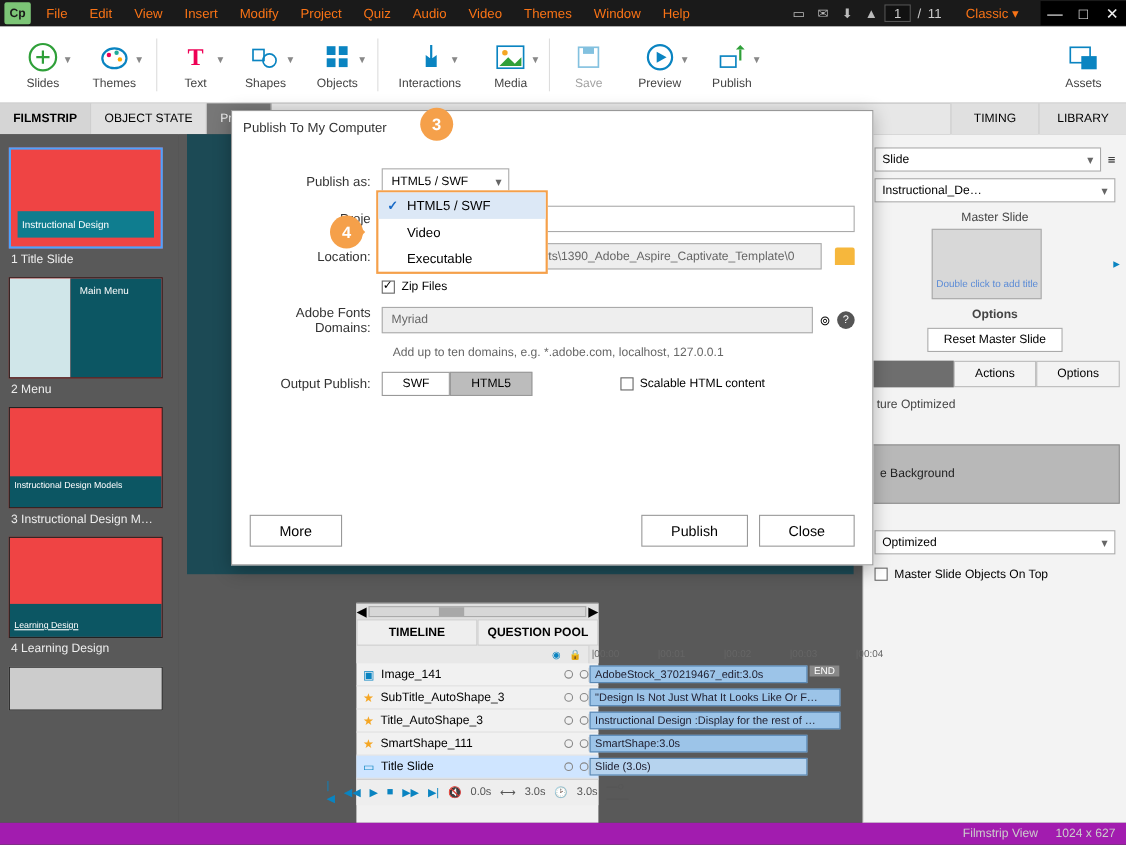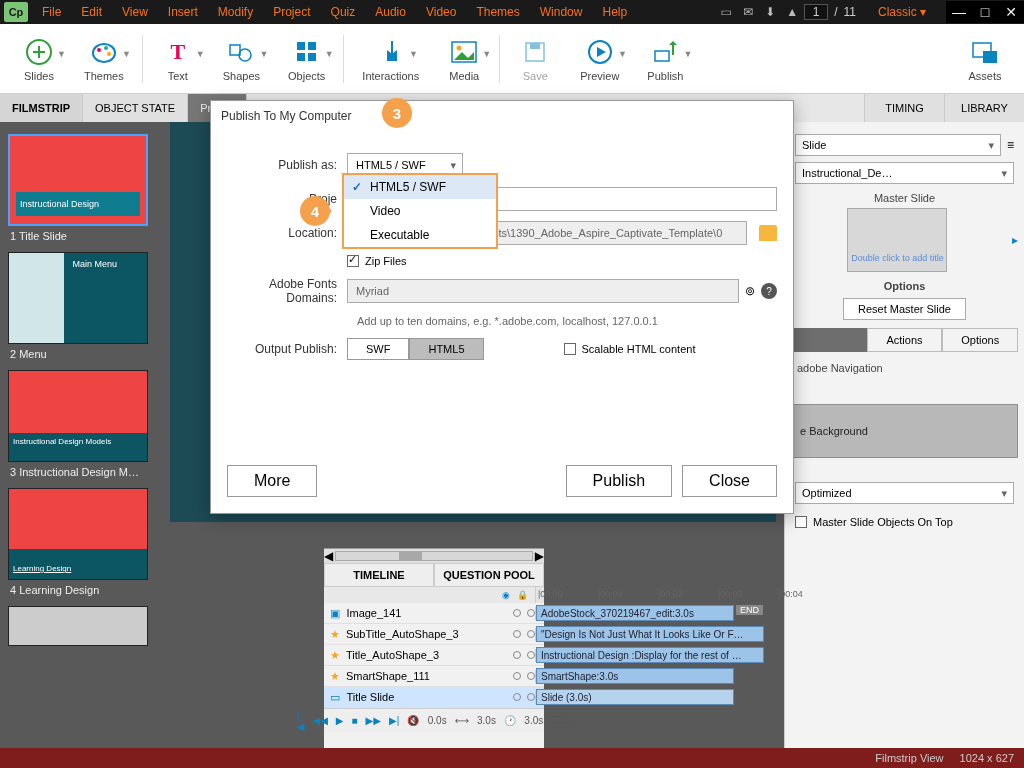--- a/index.html
+++ b/index.html
@@ -68,40 +68,40 @@
 .tl-row{display:flex;height:21px;align-items:center;border-bottom:1px solid #e0e0e0;}
 .tl-row.sel{background:#cfe5ff;}
 .tl-row .lcol{width:212px;display:flex;align-items:center;padding-left:6px;gap:6px;border-right:1px solid #ccc;font-size:11px;}
 .star{color:#f5a623}
 .circ{width:8px;height:8px;border-radius:50%;border:1px solid #888;}
 .tl-row .track{flex:1;position:relative;height:100%;}
 .clip{position:absolute;top:2px;height:16px;background:#9cc4e8;border:1px solid #5a89b5;font-size:10px;color:#223;padding:0 4px;display:flex;align-items:center;overflow:hidden;white-space:nowrap;}
 .playbar{height:24px;display:flex;align-items:center;justify-content:center;gap:8px;background:#eee;border-top:1px solid #ccc;font-size:10px;color:#555;}
 .pbtn{color:#0a84c1;}
 
-.statusbar{position:absolute;bottom:0;left:0;right:0;height:20px;background:#7f1d1d;color:#ccc;display:flex;align-items:center;justify-content:flex-end;padding:0 10px;font-size:11px;gap:16px;}
+.statusbar{position:absolute;bottom:0;left:0;right:0;height:20px;background:#a21caf;color:#ccc;display:flex;align-items:center;justify-content:flex-end;padding:0 10px;font-size:11px;gap:16px;}
 
 
 .dialog { position: absolute; left: 210px; top: 100px; width: 584px; height: 414px; background: #fff; border: 1px solid #999; box-shadow: 0 4px 16px rgba(0,0,0,.3); z-index: 50; }
 .dialog .dtitle{height:30px;display:flex;align-items:center;padding:0 10px;font-size:12px;color:#333;}
 .dialog .body{padding:12px 16px;}
 .drow{display:flex;align-items:center;margin:10px 0;}
 .drow .dl{width:120px;text-align:right;padding-right:10px;font-size:12px;color:#333;}
 .drow .dv{flex:1;display:flex;align-items:center;gap:6px;}
 .dsel,.dinput{height:24px;border:1px solid #aaa;background:#fff;font-size:11px;display:flex;align-items:center;padding:0 8px;position:relative;}
 .dsel{width:116px;}.dsel::after{content:"▾";position:absolute;right:6px;color:#666;}
 .dinput{flex:1}
 .dinput.ro{background:#eee;color:#666}
 .folder{width:18px;height:16px;background:#f6b73c;border-radius:2px 2px 0 0;position:relative;margin-left:6px;}
 .toggle{display:flex}
 .toggle div{padding:4px 18px;border:1px solid #999;font-size:11px;}
 .toggle .on{background:#bcbcbc;}
 .hint{font-size:11px;color:#666;margin-left:130px;}
 .dbtns{position:absolute;bottom:16px;left:16px;right:16px;display:flex;}
-.dbtn{padding:6px 26px;border:1px solid #999;background:#fff;font-size:16px;}
+.dbtn{padding:6px 26px;border:1px solid #999;background:#fff;font-size:13px;}
 .dbtns .r{margin-left:auto;display:flex;gap:10px;}
 
 .dropdown{position:absolute;left:342px;top:173px;width:156px;background:#fff;border:2px solid #f5a04a;z-index:60;}
 .dropdown .opt{padding:5px 10px 5px 26px;font-size:12px;position:relative;}
 .dropdown .opt.sel{background:#dce8f6;}
 .dropdown .opt.sel::before{content:"✓";position:absolute;left:8px;color:#1a6bc7;font-weight:bold;}
 
 .callout{position:absolute;width:30px;height:30px;border-radius:50%;display:flex;align-items:center;justify-content:center;color:#fff;font-weight:bold;font-size:15px;z-index:70;}
 .co3{background:#f5a04a;left:382px;top:98px;}
 .co4{background:#f5a04a;left:300px;top:196px;}
@@ -440,21 +440,21 @@
         </div>
       <span style="color:#0a84c1">▸</span>
     </div>
     <h4 style="font-weight:bold">Options</h4>
     <button class="widebtn">Reset Master Slide</button>
     <div class="tabs2">
       <div class="on">&nbsp;</div>
       <div>Actions</div>
       <div>Options</div>
     </div>
-    <div style="padding:10px 6px;font-size:11px;color:#444">adobe Navigation</div>
+    <div style="padding:10px 6px;font-size:11px;color:#444">ture Optimized</div>
     <div class="hdr">e Background</div>
     <div class="field" style="margin-top:24px">
         <div class="sel">Optimized</div>
       </div>
     <div class="chk">
         <div class="box"></div>
         <span>Master Slide Objects On Top</span>
       </div>
   </div>
 </div>

